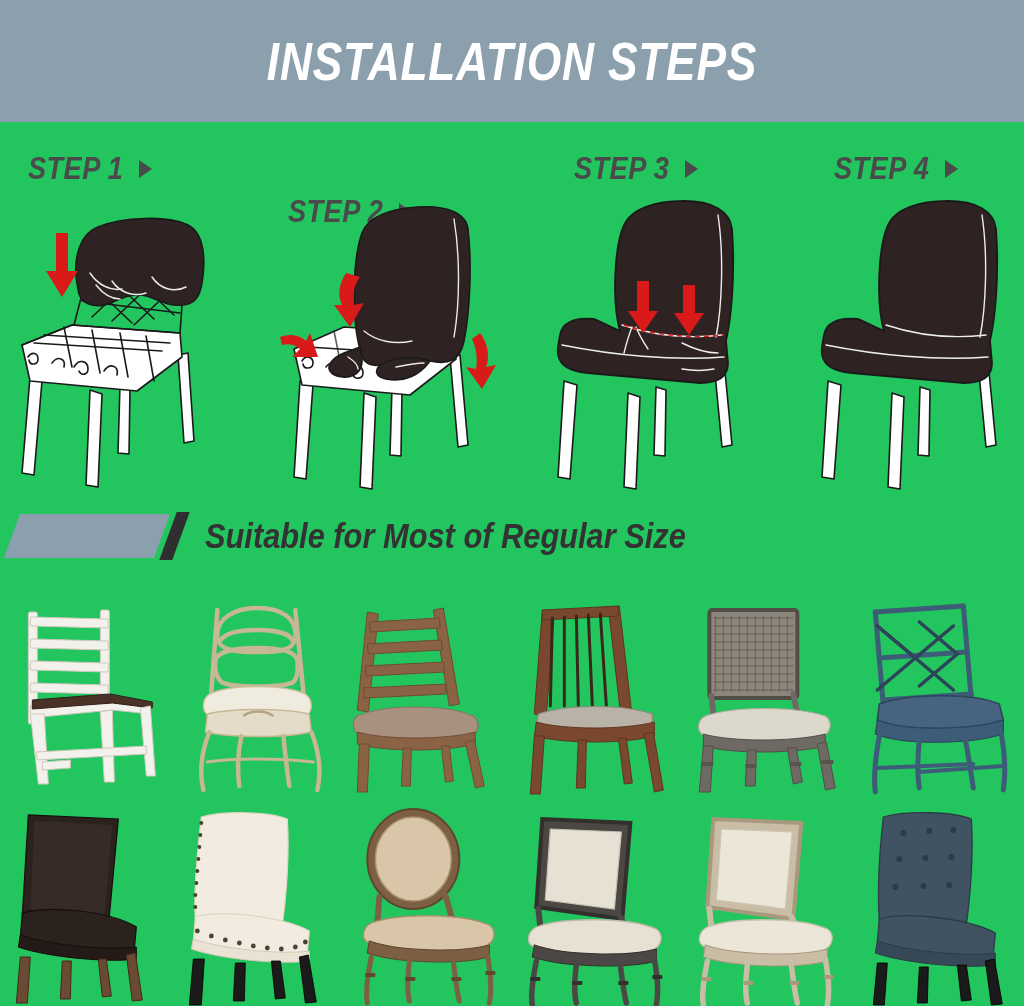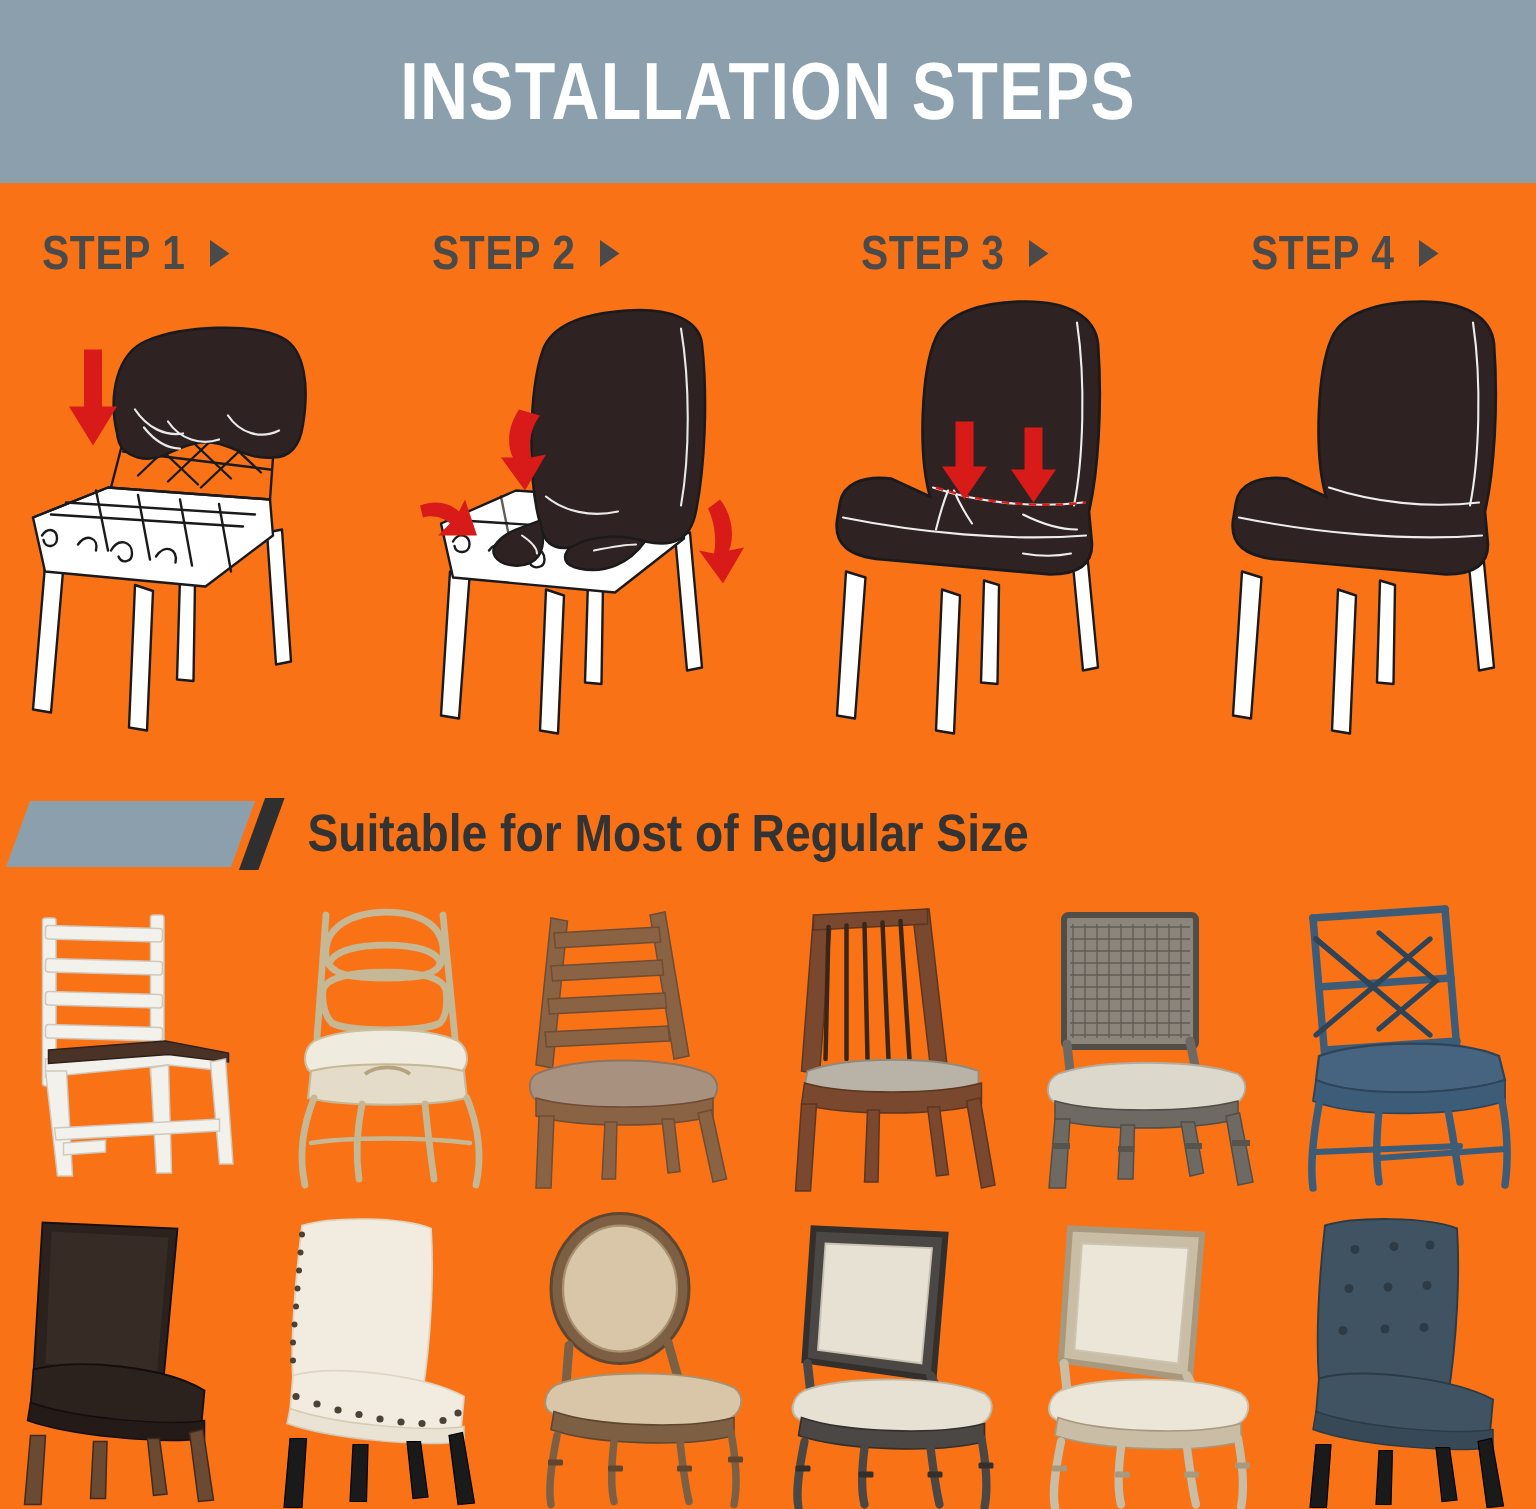--- a/index.html
+++ b/index.html
@@ -12,21 +12,22 @@
     width: 1024px;
     height: 1006px;
     font-family: "Liberation Sans", "DejaVu Sans", sans-serif;
     overflow: hidden;
     position: relative;
   }
   #page {
     position: relative;
     width: 1024px;
     height: 1006px;
-    background: #f97316;
+    background: #22c55e;
+    font-style: italic;
   }
 
   
   .header-band {
     position: absolute;
     left: 0;
     top: 0;
     width: 1024px;
     height: 122px;
     background: #8ba0ac;
@@ -64,21 +65,21 @@
   }
   .step-tri {
     width: 0;
     height: 0;
     border-left: 13px solid #4a4a4a;
     border-top: 9px solid transparent;
     border-bottom: 9px solid transparent;
     margin-left: -8px;
   }
   #step-label-1 { left: 28px; }
-  #step-label-2 { left: 288px; }
+  #step-label-2 { left: 288px; margin-top: 43px; }
   #step-label-3 { left: 560px; margin-left: 14px; }
   #step-label-4 { left: 822px; margin-left: 12px; }
 
   
   .steps-row {
     position: absolute;
     left: 0;
     top: 185px;
     width: 1024px;
     height: 310px;
@@ -92,21 +93,21 @@
   #step-panel-1 { left: 12px; }
   #step-panel-2 { left: 268px; }
   #step-panel-3 { left: 532px; }
   #step-panel-4 { left: 796px; }
   .step-panel svg { display: block; width: 100%; height: 100%; }
 
   
   .banner {
     position: absolute;
     left: 0;
-    top: 528px;
+    top: 508px;
     width: 872px;
     height: 62px;
   }
   .banner-para {
     position: absolute;
     left: 12px;
     top: 6px;
     width: 150px;
     height: 44px;
     background: #8ba0ac;

